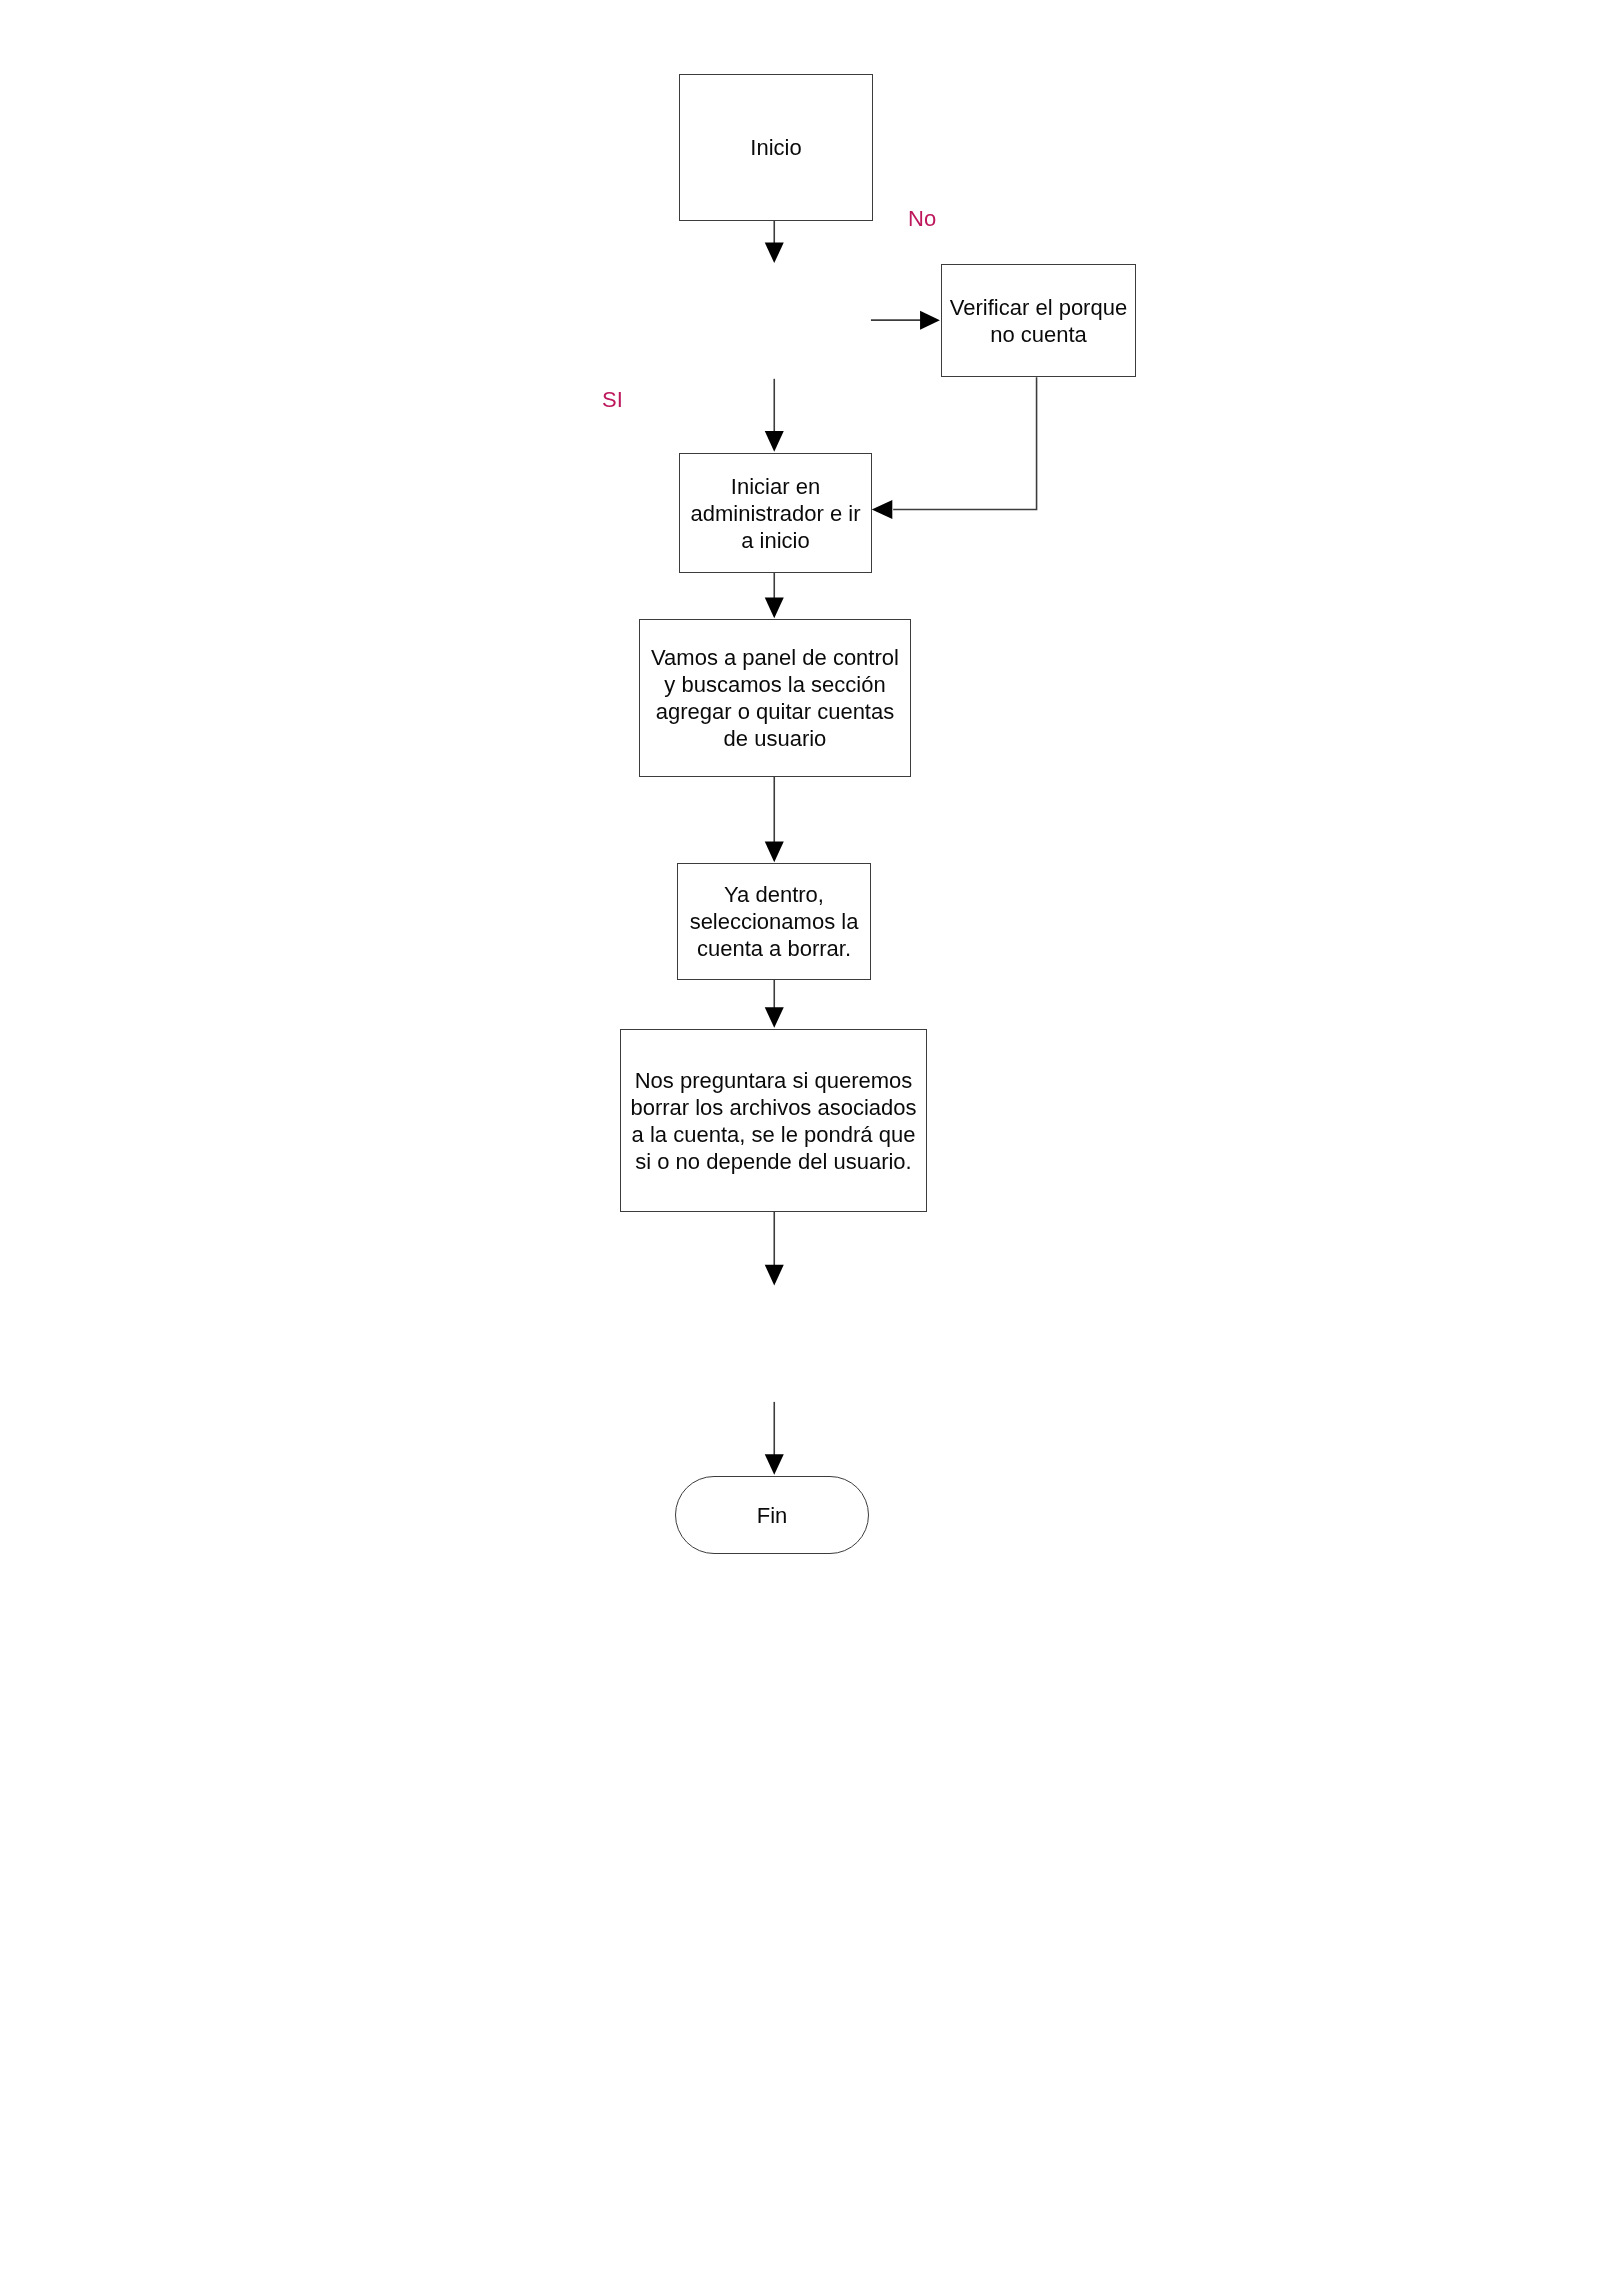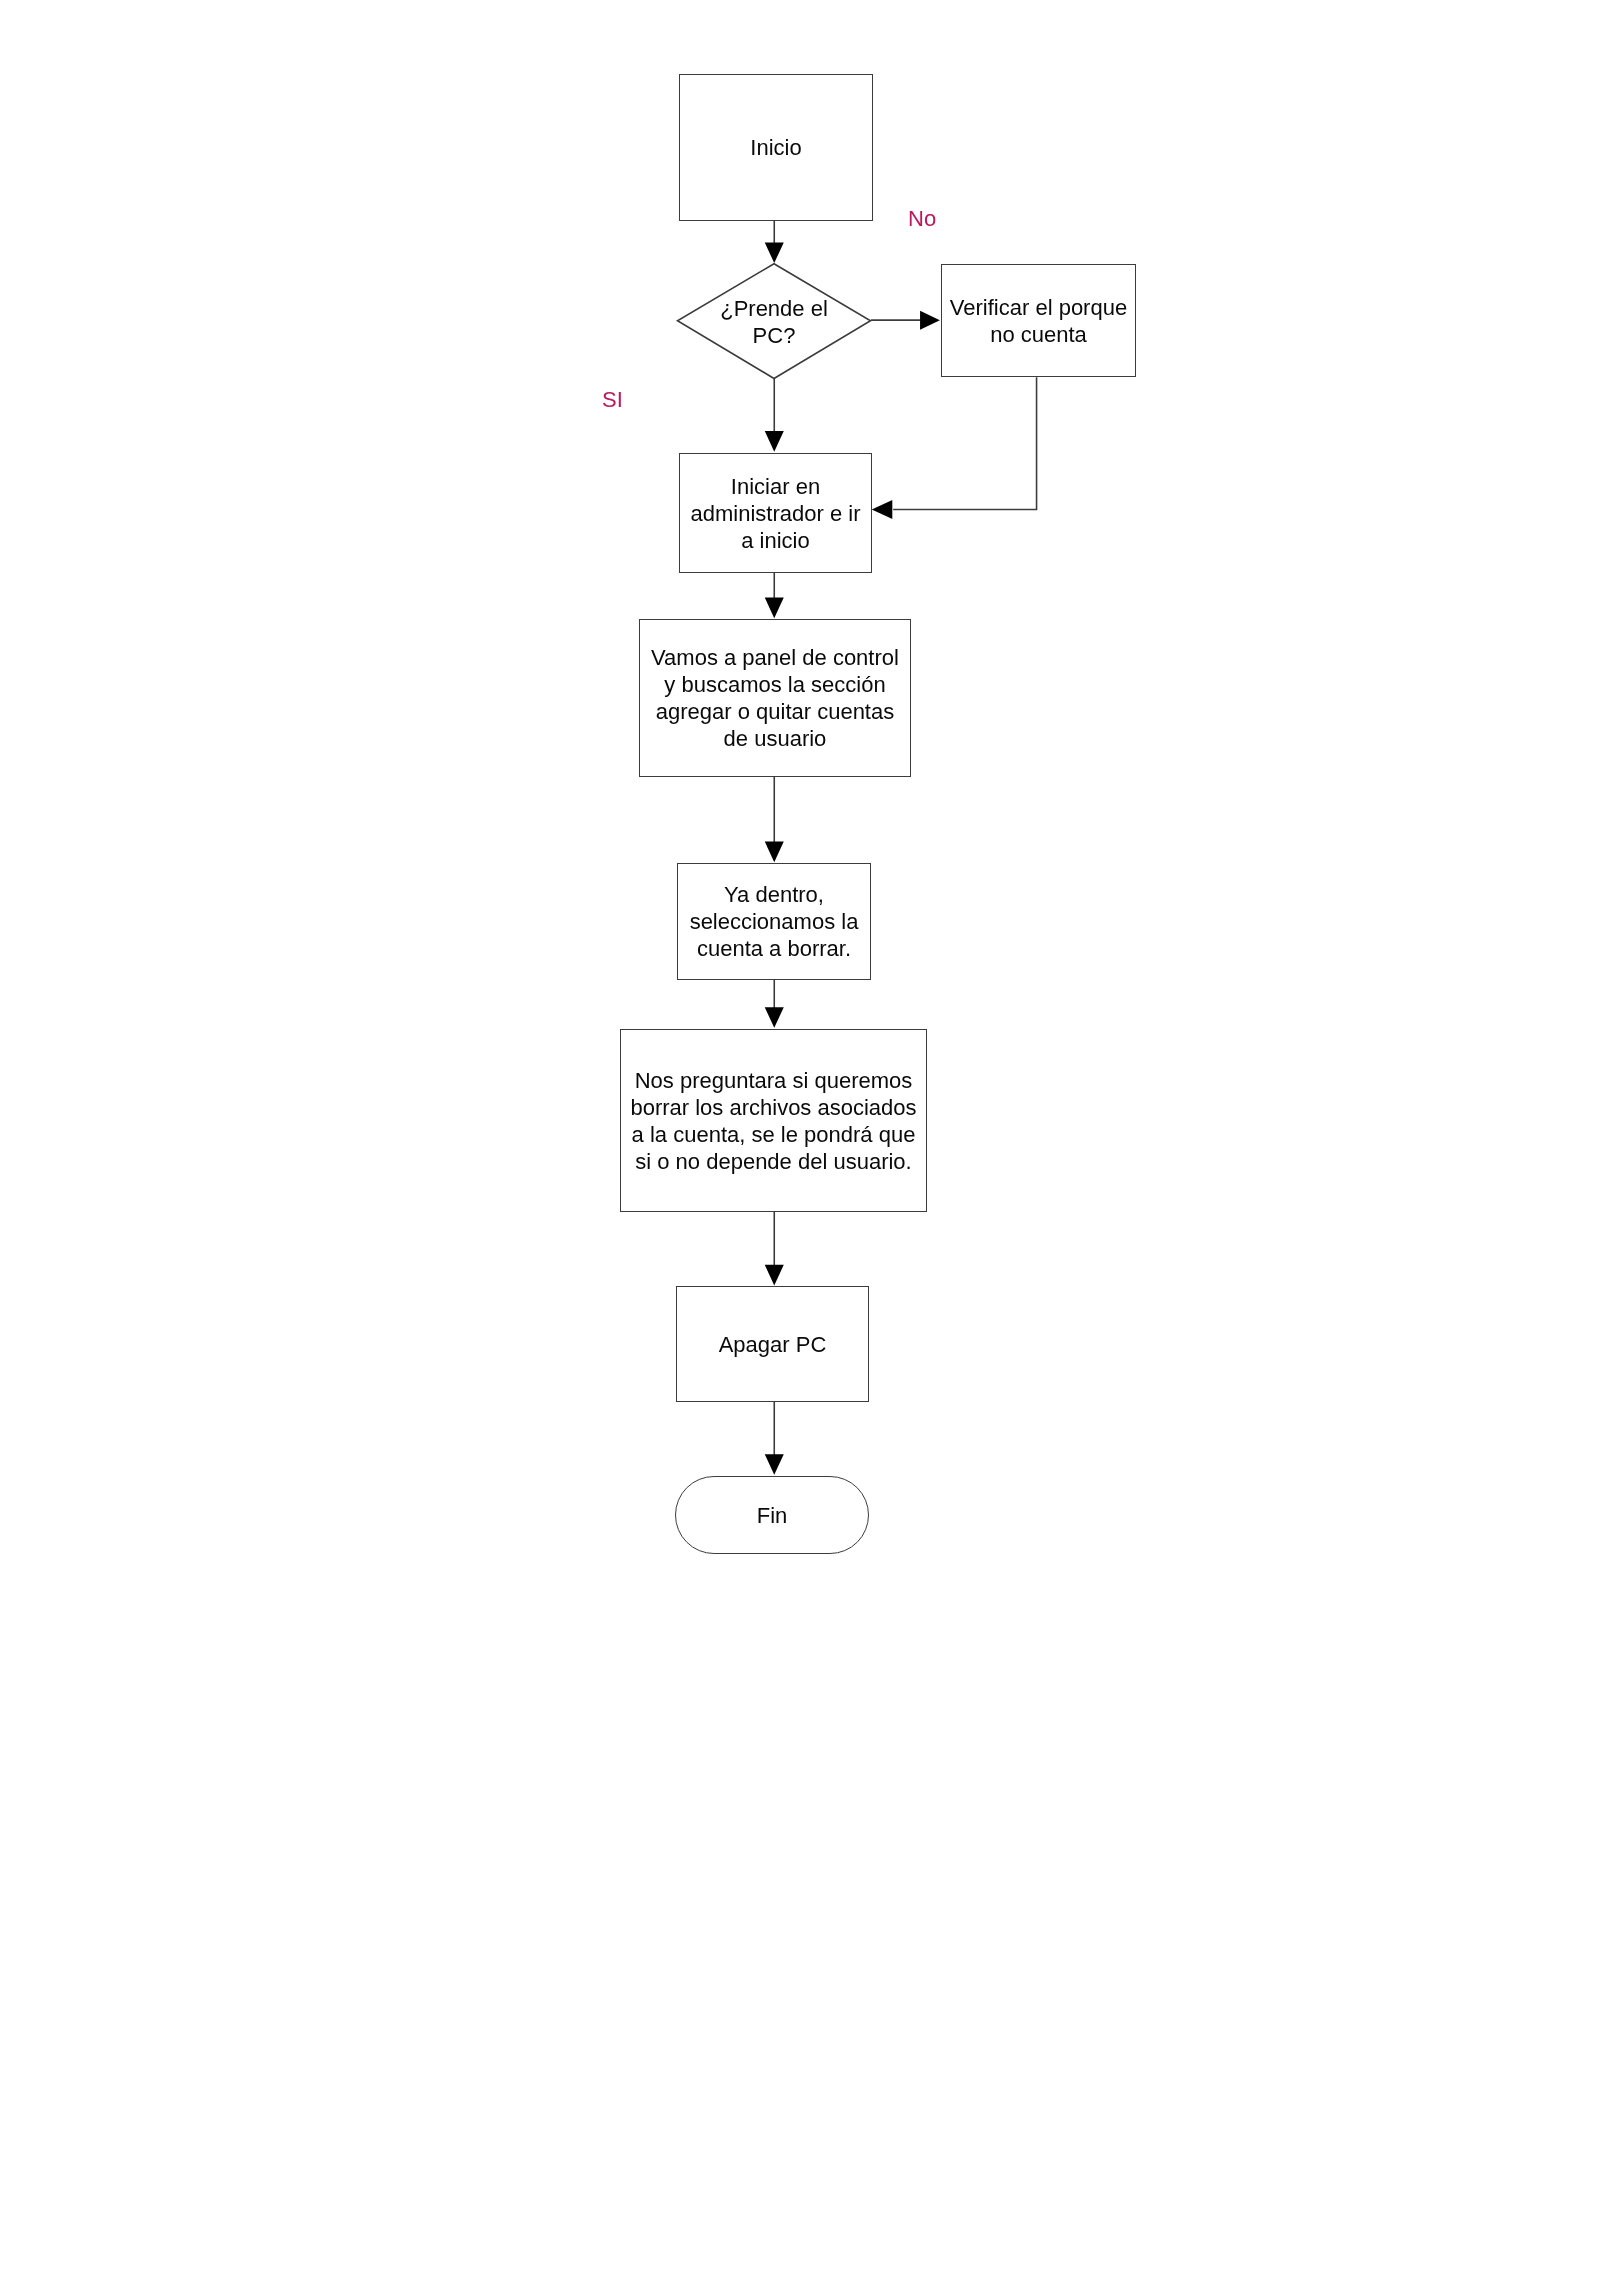--- a/index.html
+++ b/index.html
@@ -116,29 +116,20 @@
       <polygon points="965,1271 989,1271 977,1297"></polygon>
       <polygon points="965,1596 989,1596 977,1622"></polygon>
       <polygon points="965,1835 989,1835 977,1861"></polygon>
     </g>
   </svg>
 
   <div class="node" id="node-inicio">
     <span class="node-label">Inicio</span>
   </div>
 
-  <div class="diamond-wrap">
-    <svg width="212" height="135" viewBox="0 0 268 170">
-      <polygon points="134,12 256,84 134,157 12,84" fill="#ffffff" stroke="#3c3c3c" stroke-width="2"></polygon>
-    </svg>
-    <div class="diamond-label">
-      <span class="node-label">¿Prende el
-PC?</span>
-    </div>
-  </div>
 
   <div class="node" id="node-verificar">
     <span class="node-label">Verificar el porque
 no cuenta</span>
   </div>
 
   <div class="node" id="node-iniciar">
     <span class="node-label">Iniciar en
 administrador e ir
 a inicio</span>
@@ -157,23 +148,20 @@
 cuenta a borrar.</span>
   </div>
 
   <div class="node" id="node-nospreguntara">
     <span class="node-label">Nos preguntara si queremos
 borrar los archivos asociados
 a la cuenta, se le pondrá que
 si o no depende del usuario.</span>
   </div>
 
-  <div class="node" id="node-apagar">
-    <span class="node-label">Apagar PC</span>
-  </div>
 
   <div class="node" id="node-fin">
     <span class="node-label">Fin</span>
   </div>
 
   <span class="edge-label" id="label-no">No</span>
   <span class="edge-label" id="label-si">SI</span>
 
 </div>
 

